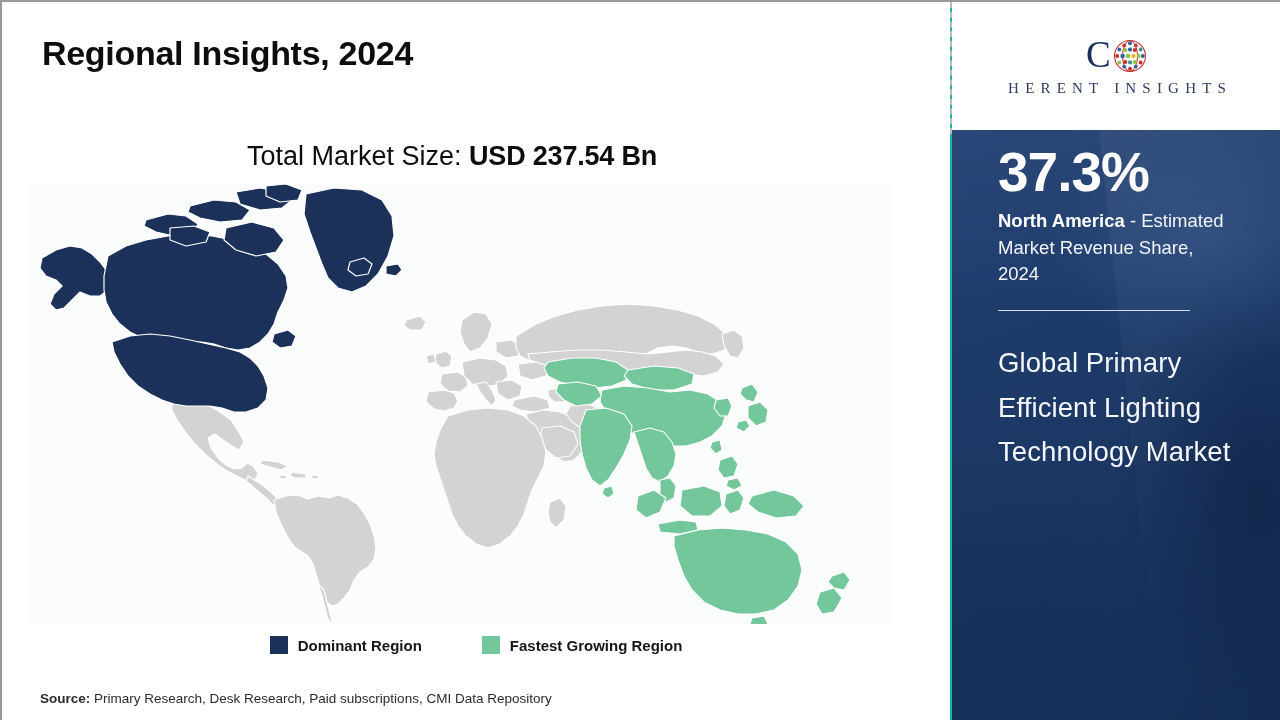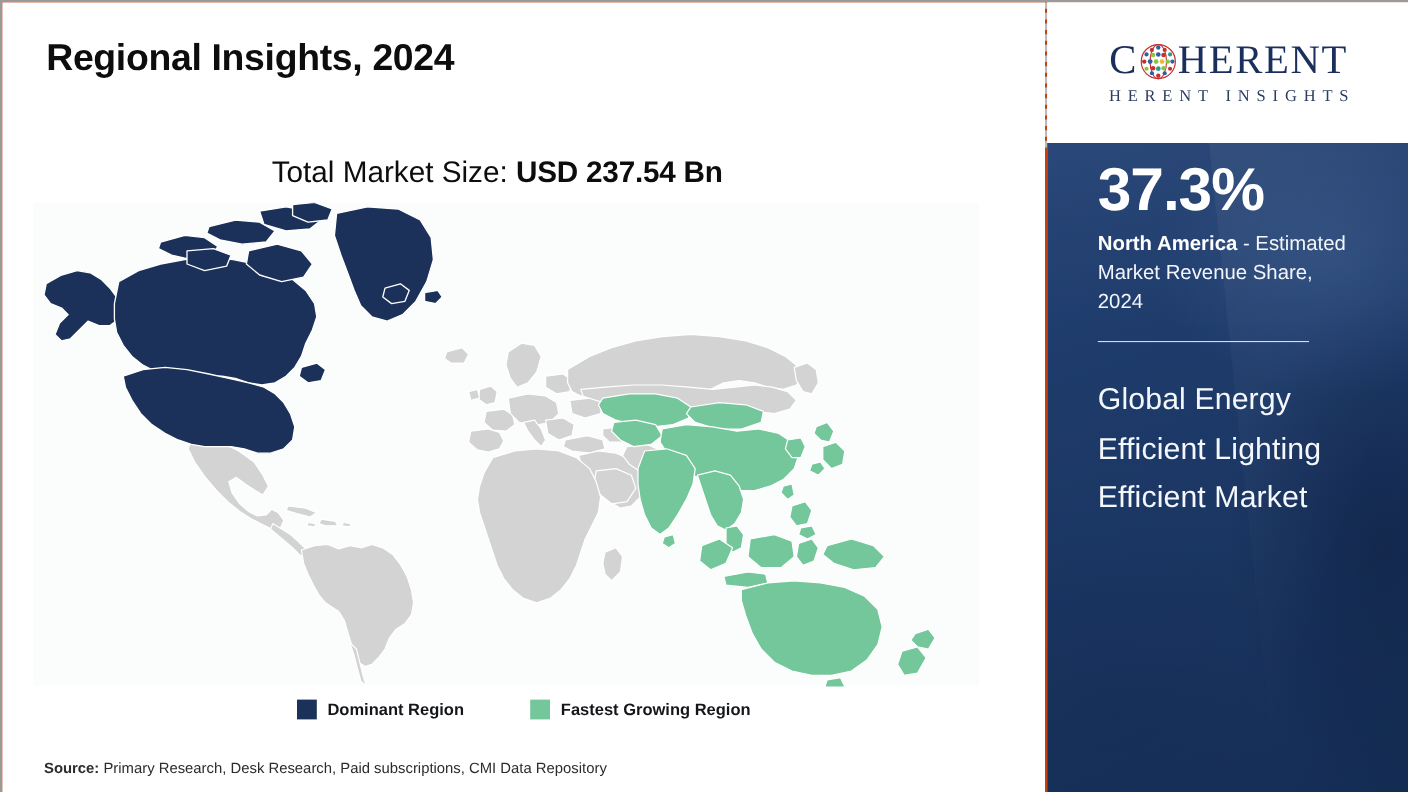--- a/index.html
+++ b/index.html
@@ -9,21 +9,21 @@
     height: 720px;
     overflow: hidden;
     background: #ffffff;
     font-family: "Liberation Sans", sans-serif;
   }
 
   #page {
     position: relative;
     width: 1280px;
     height: 720px;
-    background: #c2410c;
+    background: #14b8a6;
     border-top: 2px solid #999a9c;
     border-left: 2px solid #999a9c;
     overflow: hidden;
   }
 
   
   #left-panel {
     position: absolute;
     left: 0; top: 0;
     width: 948px;
@@ -412,36 +412,35 @@
               <circle cx="12.2" cy="23.0" r="2.1" fill="#c4322f"></circle>
               <circle cx="17" cy="23.4" r="2.1" fill="#2e9a8f"></circle>
               <circle cx="21.8" cy="23.0" r="2.1" fill="#8cc63f"></circle>
               <circle cx="27.7" cy="23.5" r="1.9" fill="#c4322f"></circle>
               <circle cx="11.2" cy="27.6" r="1.9" fill="#2e5fa3"></circle>
               <circle cx="22.8" cy="27.6" r="1.9" fill="#2e5fa3"></circle>
               <circle cx="17" cy="29.8" r="2.0" fill="#c4322f"></circle>
             </g>
           </svg>
         </span>
-        <span>HERENT</span>
       </div>
       <div id="logo-subtext">HERENT INSIGHTS</div>
     </div>
 
     <div id="stat-card">
       <div id="stat-inner">
 
         <div id="stat-percent">37.3%</div>
 
         <div id="stat-desc">
           <span id="stat-region">North America</span><span> - Estimated Market Revenue Share, 2024</span>
         </div>
 
         <div id="stat-divider"></div>
 
-        <div id="market-name">Global Energy Efficient Lighting Efficient Market</div>
+        <div id="market-name">Global Primary Efficient Lighting Technology Market</div>
 
       </div>
     </div>
 
   </div>
 
 </div>
 
 </body></html>

